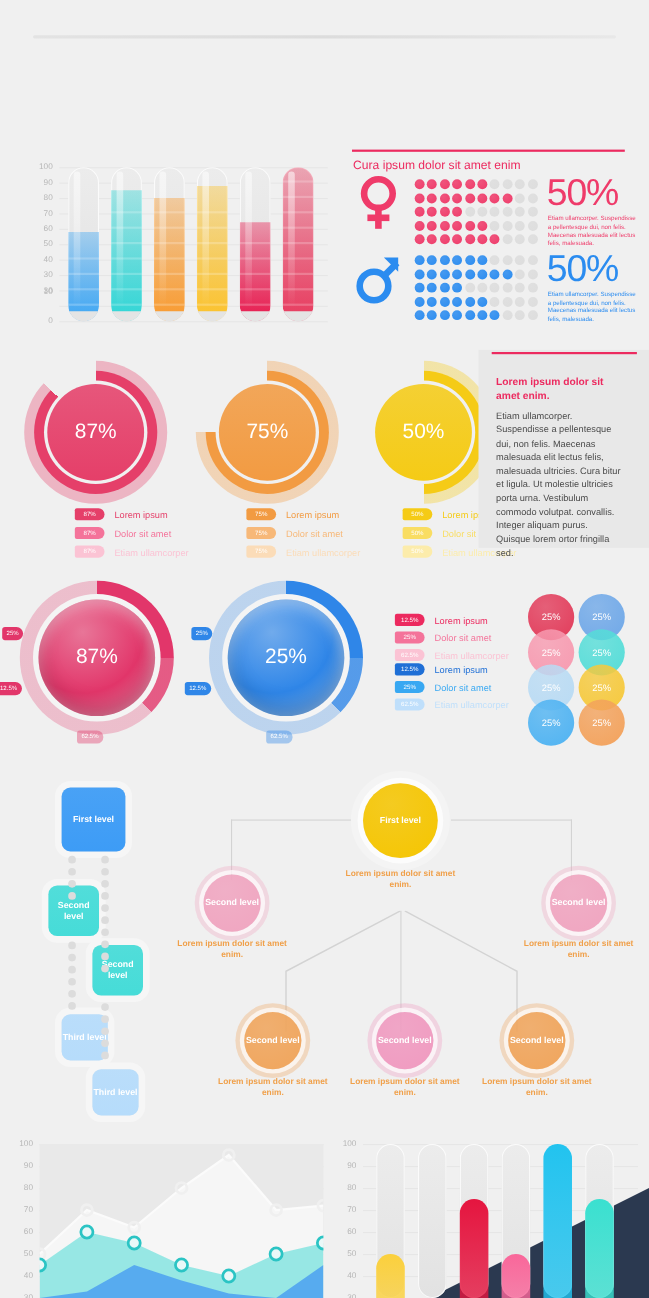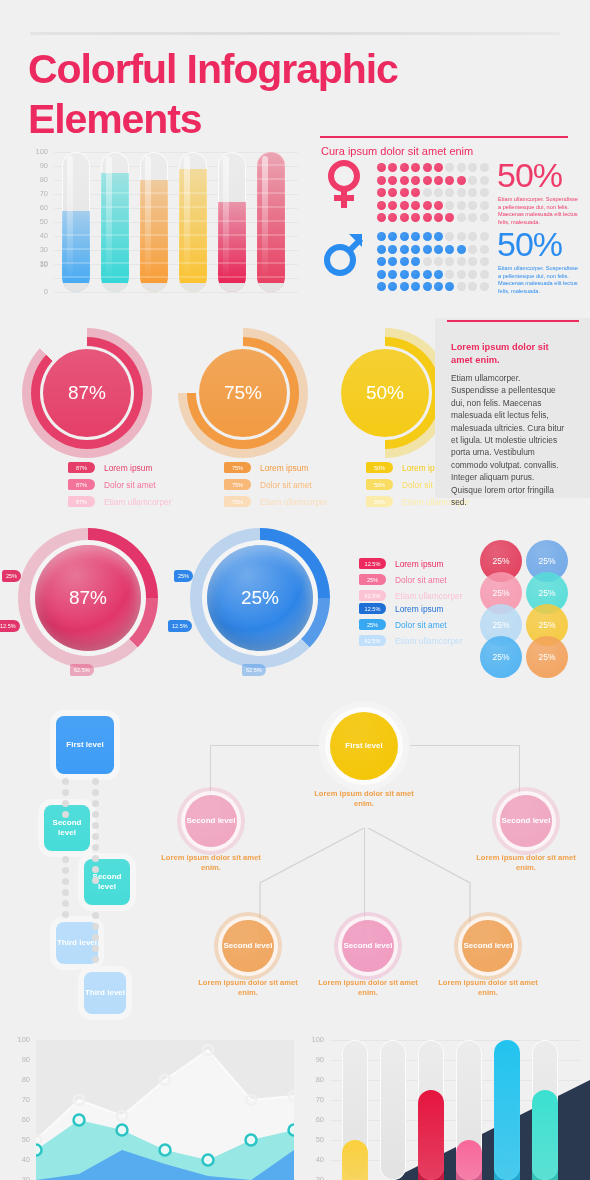--- a/index.html
+++ b/index.html
@@ -79,21 +79,20 @@
     text-align: center; font-size: 8px; font-weight: bold; line-height: 10px; }
   .cap-txt { position: absolute; font-size: 7.6px; font-weight: bold;
     line-height: 10px; text-align: center; width: 120px; }
 </style>
 </head>
 <body>
 
 <div class="page">
 
   <div class="hdr-rule"></div>
-  <div class="title">Colorful Infographic Elements</div>
 
   <div id="s1">
       <div class="axis" style="left: 22px; top: 147px; width: 26px;">100</div>
       <div class="gridline" style="left: 54px; top: 152px; width: 244px;"></div>
       <div class="axis" style="left: 22px; top: 161px; width: 26px;">90</div>
       <div class="gridline" style="left: 54px; top: 166px; width: 244px;"></div>
       <div class="axis" style="left: 22px; top: 175px; width: 26px;">80</div>
       <div class="gridline" style="left: 54px; top: 180px; width: 244px;"></div>
       <div class="axis" style="left: 22px; top: 189px; width: 26px;">70</div>
       <div class="gridline" style="left: 54px; top: 194px; width: 244px;"></div>

